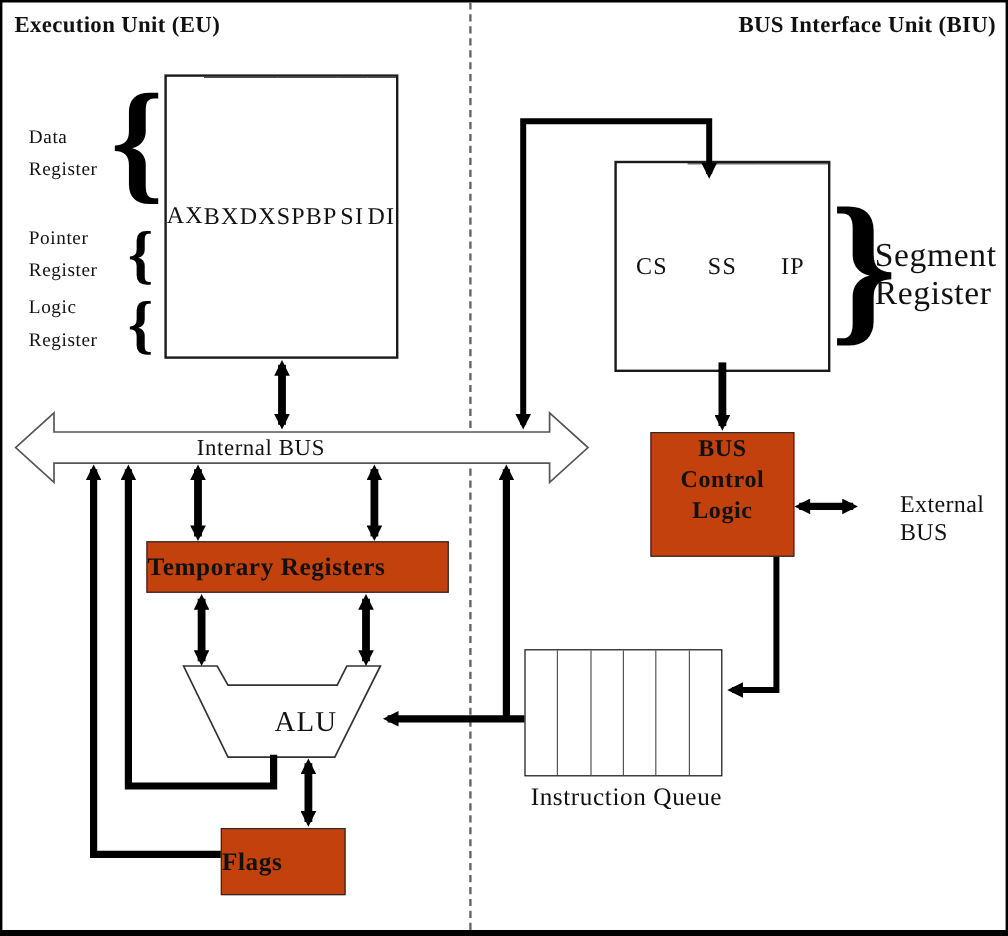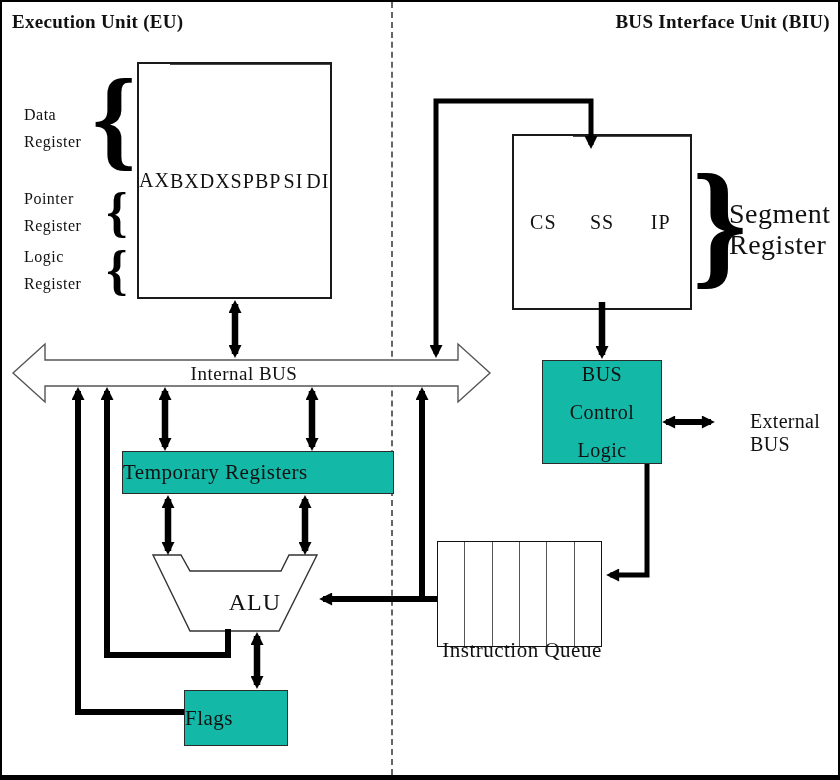--- a/index.html
+++ b/index.html
@@ -10,28 +10,28 @@
   }
   .abs{position:absolute;}
   .title{font-size:19px;font-weight:bold;letter-spacing:.3px;}
   
   #divider{left:389px;top:0;bottom:0;width:0;border-left:2px dashed #666;z-index:0;}
   
   .regstack{display:flex;flex-direction:row;border:2px solid #1a1a1a;background:#fff;z-index:2;box-sizing:border-box;}
   .regrow{flex:1;display:flex;align-items:center;justify-content:center;font-size:20px;letter-spacing:1px;border-top:1px solid #4a4a4a;}
   .regrow:first-child{border-top:none;}
   
-  .box{border:1.4px solid #2b2b2b;background:#14b8a6;display:flex;align-items:center;justify-content:space-between;font-size:21px;z-index:2;box-sizing:border-box;letter-spacing:.5px;}
+  .box{border:1.4px solid #2b2b2b;background:#c2410c;display:flex;align-items:center;justify-content:flex-start;font-size:21px;z-index:2;box-sizing:border-box;letter-spacing:.5px;font-weight:bold;}
   
   .grouplabel{font-size:16px;line-height:27px;letter-spacing:.5px;z-index:2;}
   .brace{z-index:2;font-weight:bold;color:#000;}
   svg.layer{position:absolute;left:0;top:0;width:840px;height:780px;pointer-events:none;}
   #shapes{z-index:1;}
   #arrows{z-index:3;}
-  .bustext{font-size:19px;letter-spacing:.5px;text-align:center;z-index:2;}
+  .bustext{font-size:19px;letter-spacing:.5px;z-index:2;}
   #queue{display:flex;z-index:2;box-sizing:border-box;border:1.5px solid #111;background:#fff;}
   .qcell{flex:1;border-left:1px solid #555;}
   .qcell:first-child{border-left:none;}
   #bcl{flex-direction:column;line-height:26px;font-size:20px;}
 </style>
 </head>
 <body>
 
 <div id="stage">
 
@@ -79,21 +79,21 @@
     <div class="regrow">IP</div>
   </div>
   <div class="abs brace" style="left:690px;top:146px;width:40px;font-size:140px;line-height:150px;text-align:center;">}</div>
   <div class="abs grouplabel" style="left:727px;top:196px;font-size:28px;line-height:31px;">
     <div>Segment</div>
     <div>Register</div>
   </div>
 
   <div class="abs bustext" style="left:162px;top:361px;width:160px;">Internal BUS</div>
 
-  <div class="abs box" style="left:120px;top:449px;width:272px;height:43px;">Temporary Registers</div>
+  <div class="abs box" style="left:120px;top:449px;width:252px;height:43px;">Temporary Registers</div>
 
   <div class="abs" style="left:199px;top:587px;width:80px;text-align:right;font-size:24px;letter-spacing:1px;z-index:2;">ALU</div>
 
   <div class="abs box" style="left:182px;top:688px;width:104px;height:56px;">Flags</div>
 
   <div id="bcl" class="abs box" style="left:540px;top:358px;width:120px;height:104px;">
     <div>BUS</div>
     <div>Control</div>
     <div>Logic</div>
   </div>
@@ -101,21 +101,21 @@
   <div class="abs" style="left:720px;top:408px;font-size:20px;letter-spacing:.3px;z-index:2;margin-left:28px;">External BUS</div>
 
   <div id="queue" class="abs" style="left:435px;top:539px;width:165px;height:106px;">
     <div class="qcell"></div>
     <div class="qcell"></div>
     <div class="qcell"></div>
     <div class="qcell"></div>
     <div class="qcell"></div>
     <div class="qcell"></div>
   </div>
-  <div class="abs" style="left:420px;top:636px;width:200px;text-align:center;font-size:21px;letter-spacing:.5px;z-index:2;">Instruction Queue</div>
+  <div class="abs" style="left:420px;top:650px;width:200px;text-align:center;font-size:21px;letter-spacing:.5px;z-index:2;">Instruction Queue</div>
 
   <svg id="arrows" class="layer">
     <defs>
       <marker id="ah" viewBox="0 0 10 10" refX="7" refY="5" markerWidth="14" markerHeight="13" orient="auto-start-reverse" markerUnits="userSpaceOnUse">
         <path d="M0,0 L10,5 L0,10 z" fill="#000"></path>
       </marker>
     </defs>
     <g stroke="#000" fill="none">
 
       <line x1="233" y1="302" x2="233" y2="352" stroke-width="6.5" marker-start="url(#ah)" marker-end="url(#ah)"></line>

